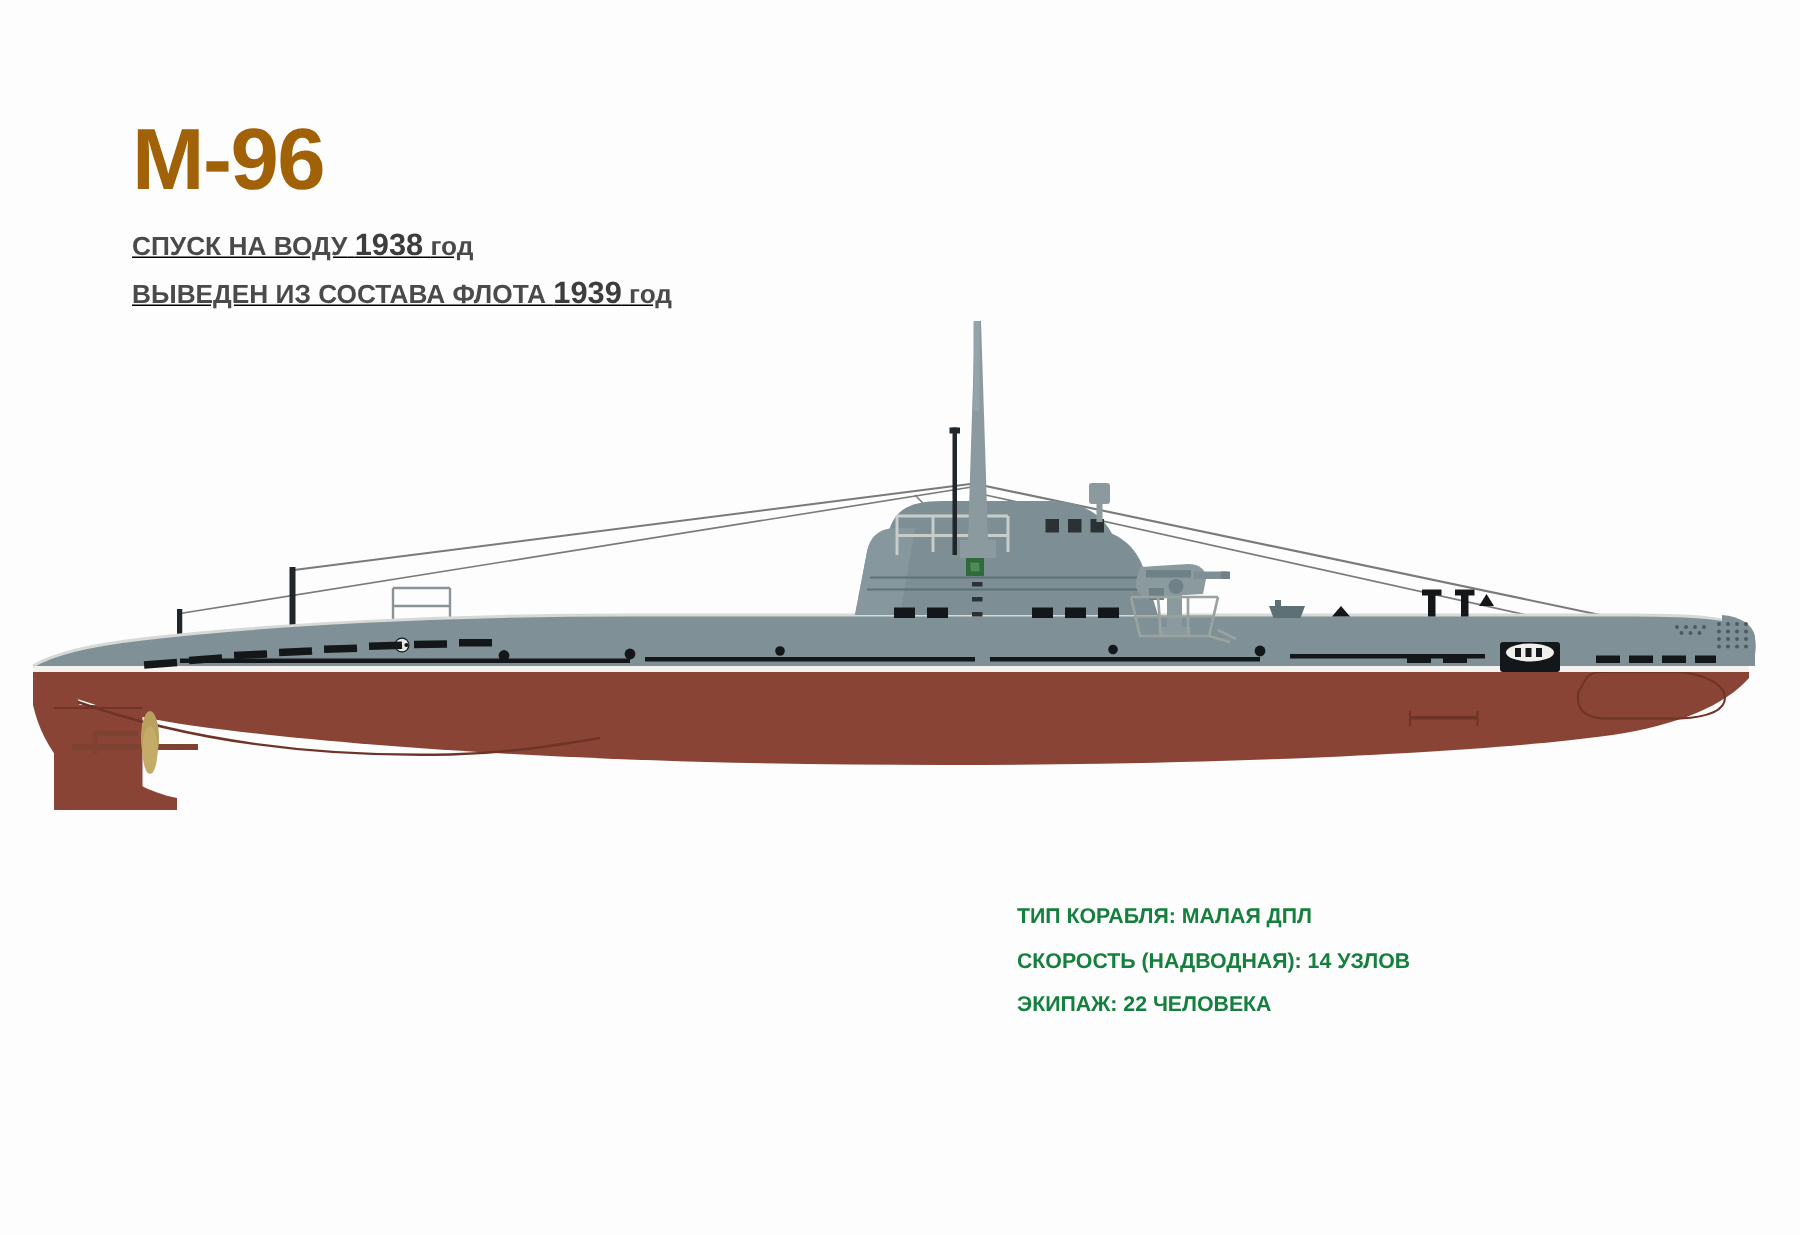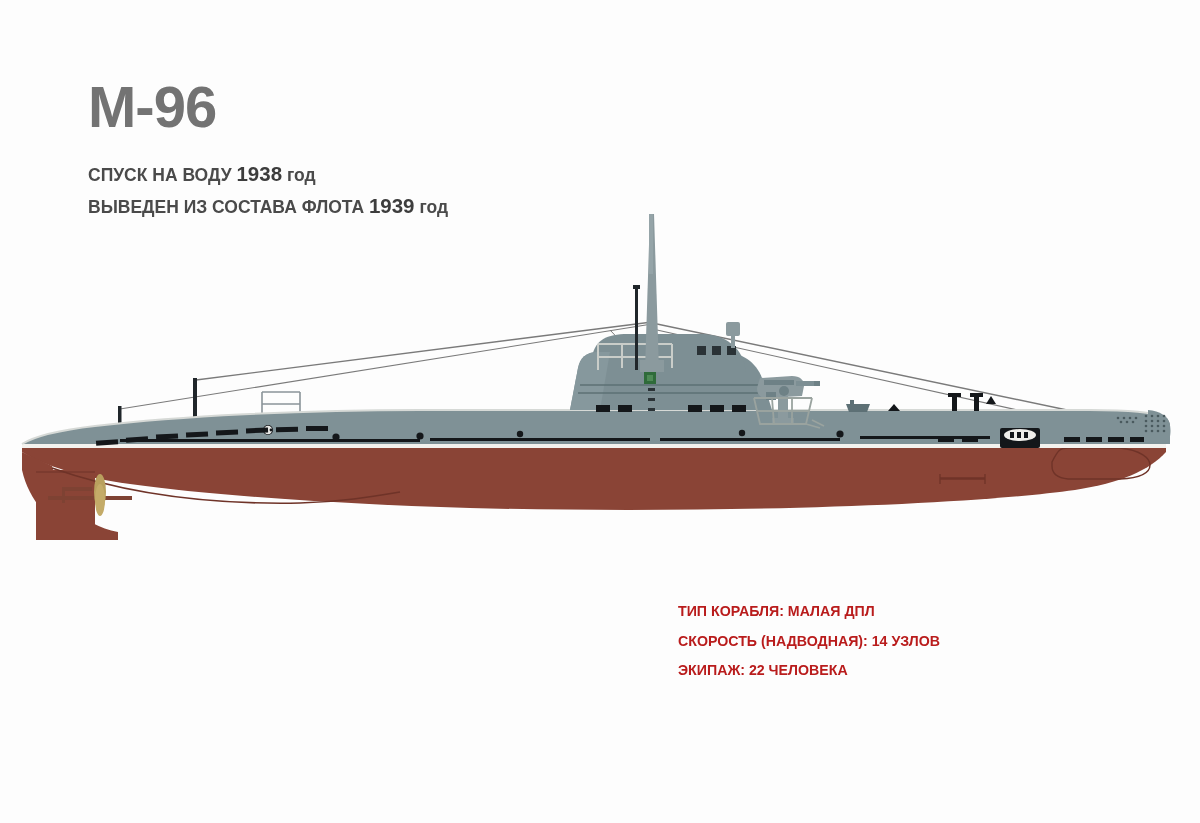--- a/index.html
+++ b/index.html
@@ -24,28 +24,29 @@
 
   
   .title-block {
     position: absolute;
     left: 88px;
     top: 78px;
   }
   .ship-name {
     font-size: 58px;
     font-weight: bold;
-    color: #737373;
+    color: #a16207;
     letter-spacing: -1px;
     line-height: 1;
     margin: 0;
     white-space: nowrap;
   }
   .dates {
-    margin-top: 22px;
+    margin-top: 12px;
+    text-decoration: underline;
   }
   .date-line {
     font-size: 17.5px;
     font-weight: bold;
     color: #4a4a4a;
     line-height: 1.55;
     white-space: nowrap;
   }
   .date-line .num {
     font-size: 20.5px;
@@ -54,21 +55,21 @@
   }
 
   .specs-block {
     position: absolute;
     left: 678px;
     top: 597px;
   }
   .spec-line {
     font-size: 14.2px;
     font-weight: bold;
-    color: #b91c1c;
+    color: #15803d;
     line-height: 2.08;
     white-space: nowrap;
   }
 
   
   #sub-drawing {
     position: absolute;
     left: 0;
     top: 0;
     width: 1200px;

